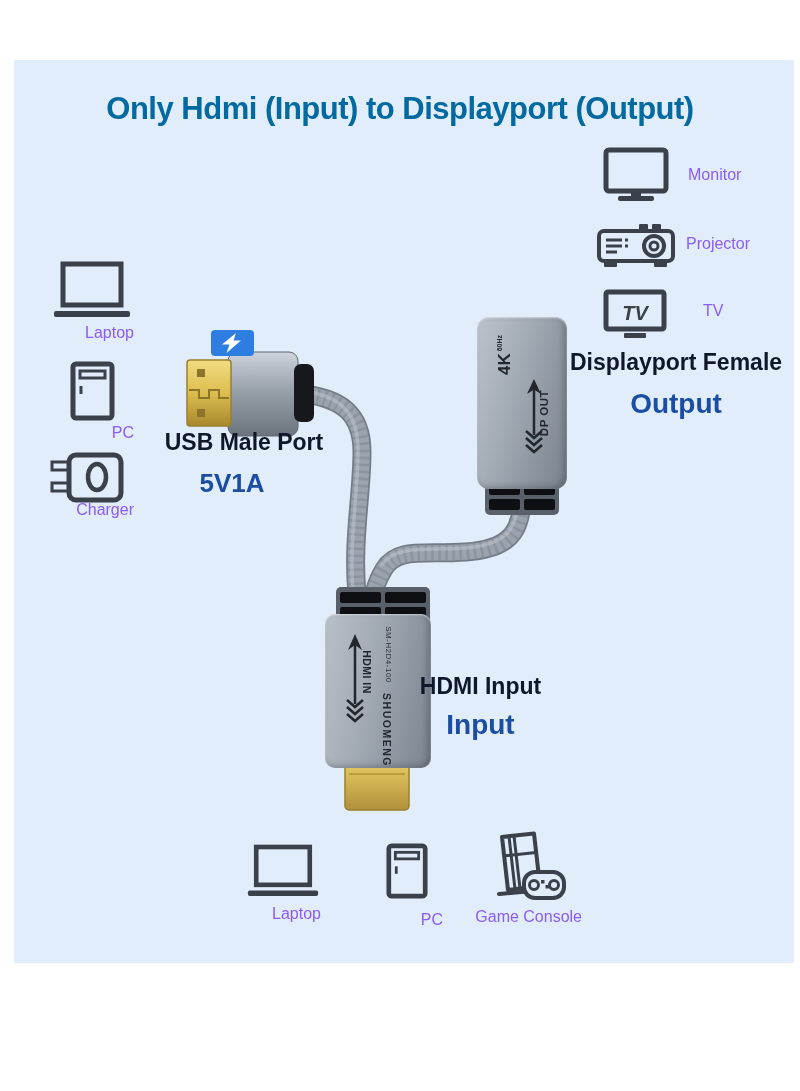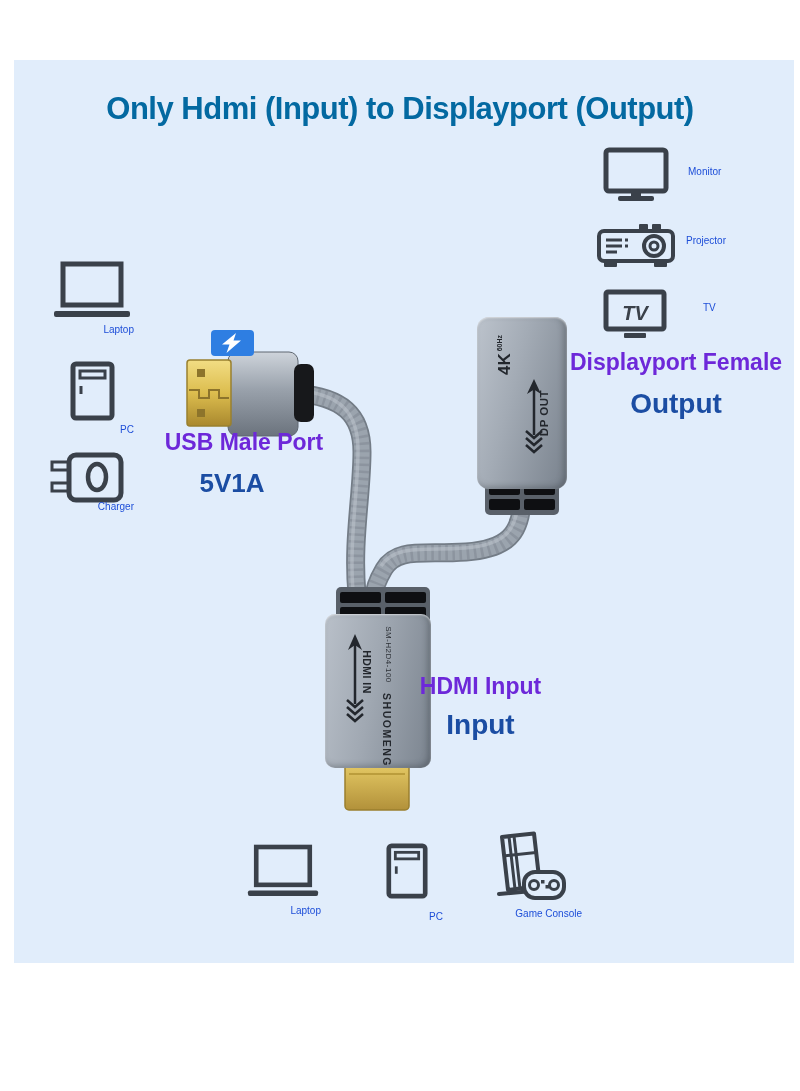--- a/index.html
+++ b/index.html
@@ -2,23 +2,23 @@
 <html><head>
 <meta charset="utf-8">
 <style>
   html,body{margin:0;padding:0;}
   body{width:800px;height:1091px;position:relative;background:#ffffff;
        font-family:"Liberation Sans",sans-serif;overflow:hidden;}
   .abs{position:absolute;}
   #panel{left:14px;top:60px;width:780px;height:903px;background:#e1edfb;}
   #title{left:0;top:91px;width:100%;text-align:center;font-size:31px;font-weight:bold;
          color:#0369a1;letter-spacing:-0.5px;}
-  .lbl{font-size:10px;color:#1d4ed8;}
+  .lbl{font-size:16px;color:#8b5cf6;}
   .lblc{text-align:right;}
-  .blue1{font-weight:bold;font-size:23px;color:#6d28d9;text-align:center;}
+  .blue1{font-weight:bold;font-size:23px;color:#0f172a;text-align:center;}
   .blue2{font-weight:bold;font-size:28px;color:#1b4da3;text-align:center;}
   .icon svg{display:block;}
   .stk{stroke:#3a414a;fill:none;}
   .fil{fill:#3a414a;stroke:none;}
   #badge{left:211px;top:330px;width:43px;height:26px;background:#2e7ee2;border-radius:4px;}
   
   #dp-body{left:477px;top:317px;width:90px;height:172px;border-radius:12px;
     background:linear-gradient(105deg,#bcc3cc 0%,#a3abb5 40%,#79828d 100%);
     box-shadow:inset 0 1px 2px rgba(255,255,255,.6), inset -3px -2px 6px rgba(40,45,52,.35);}
   #hdmi-body{left:325px;top:614px;width:106px;height:154px;border-radius:10px;

